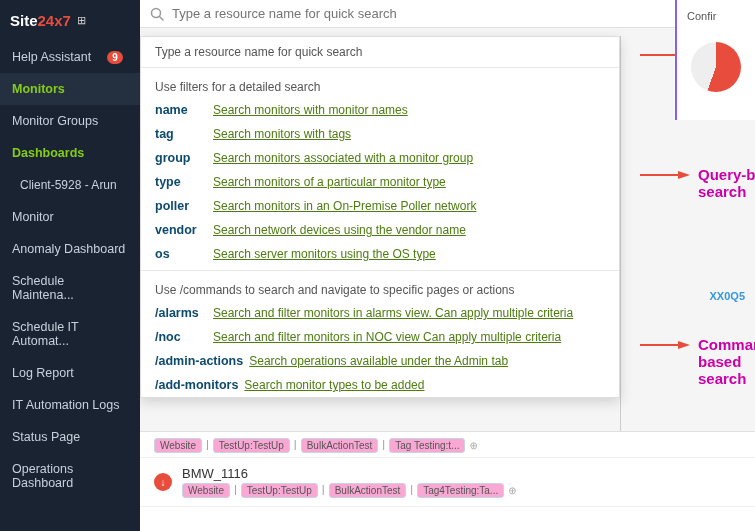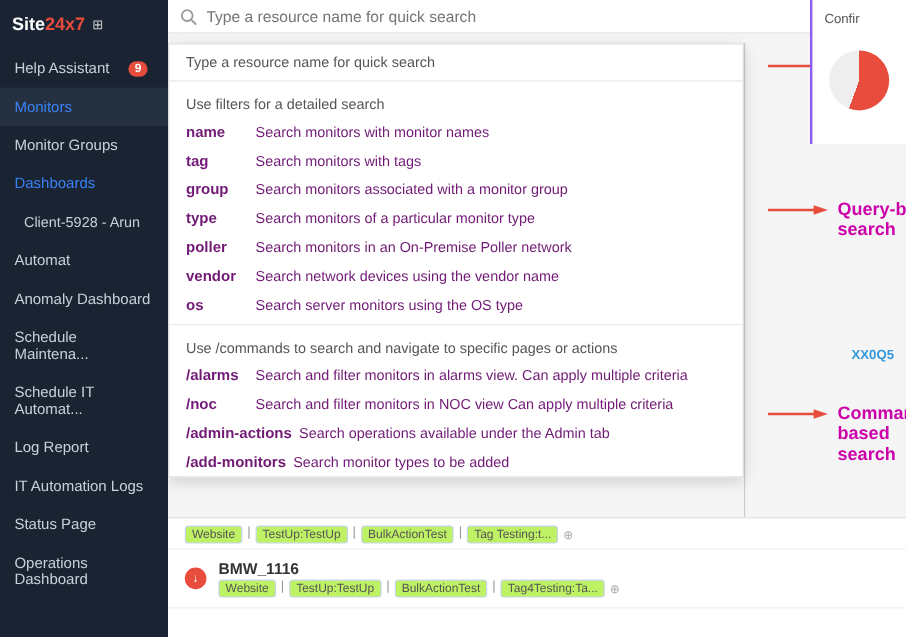--- a/index.html
+++ b/index.html
@@ -31,21 +31,21 @@
       padding: 9px 12px;
       cursor: pointer;
       font-size: 12.5px;
       color: #c8d0dc;
       display: flex;
       align-items: center;
       gap: 12px;
       position: relative;
     }
     .sidebar-item.active { background: #243040; color: #fff; }
-    .sidebar-item.section-header { color: #3b82f6; font-weight: 400; }
+    .sidebar-item.section-header { color: #84cc16; font-weight: 700; }
     .sidebar-item.sub-item { padding-left: 20px; font-size: 12px; }
 
     .badge {
       background: #e74c3c;
       color: #fff;
       border-radius: 10px;
       padding: 1px 5px;
       font-size: 10px;
       font-weight: 700;
       margin-left: 4px;
@@ -99,28 +99,29 @@
 
     .dropdown-item {
       padding: 5px 14px;
       display: flex;
       align-items: baseline;
       gap: 6px;
       cursor: pointer;
     }
 
     .item-keyword {
-      color: #701a75;
+      color: #0c4a6e;
       font-weight: 600;
       min-width: 52px;
       font-size: 12.5px;
     }
     .item-desc {
-      color: #701a75;
+      color: #4d7c0f;
       font-size: 12px;
+      text-decoration: underline;
     }
 
     .dropdown-divider {
       height: 1px;
       background: #e8e8e8;
       margin: 4px 0;
     }
 
     .vertical-line {
       position: absolute;
@@ -197,24 +198,24 @@
       flex-shrink: 0;
       display: flex;
       align-items: center;
       justify-content: center;
       font-size: 10px;
       color: #fff;
       font-weight: 700;
     }
     .status-down { background: #e74c3c; }
 
-    .monitor-name { font-size: 13px; font-weight: 700; color: #333; }
+    .monitor-name { font-size: 13px; font-weight: 400; color: #333; }
     .monitor-tags { display: flex; gap: 4px; flex-wrap: wrap; margin-top: 2px; }
     .tag-badge {
-      background: #bef264;
+      background: #f9a8d4;
       color: #555;
       border: 1px solid #c5d5e8;
       border-radius: 3px;
       padding: 1px 5px;
       font-size: 10px;
     }
     .tag-more { color: #aaa; font-size: 10px; margin-top: 2px; }
 
     .partial-content {
       position: absolute;
@@ -269,21 +270,21 @@
   <div class="sidebar-item">
     <span>Monitor Groups</span>
   </div>
   <div class="sidebar-item section-header">
     <span>Dashboards</span>
   </div>
   <div class="sidebar-item sub-item">
     <span>Client-5928 - Arun</span>
   </div>
   <div class="sidebar-item">
-    <span>Automat</span>
+    <span>Monitor</span>
   </div>
   <div class="sidebar-item">
     <span>Anomaly Dashboard</span>
   </div>
   <div class="sidebar-item">
     <span>Schedule Maintena...</span>
   </div>
   <div class="sidebar-item">
     <span>Schedule IT Automat...</span>
   </div>

